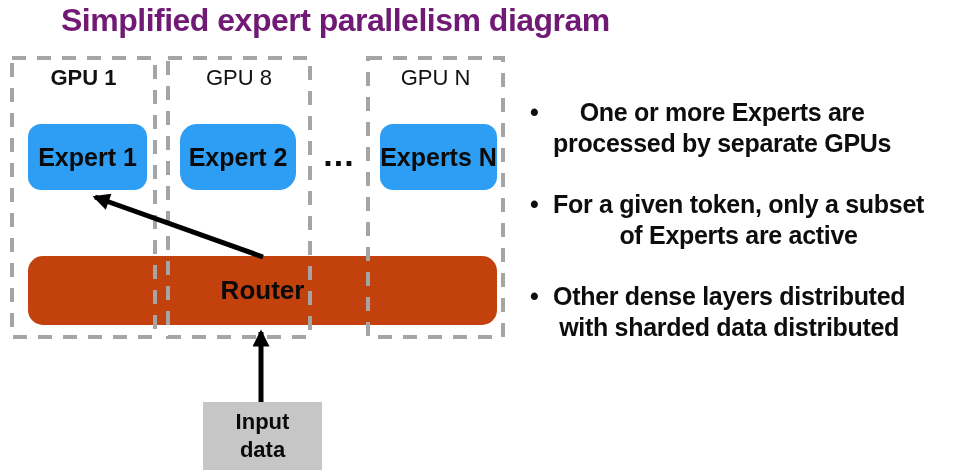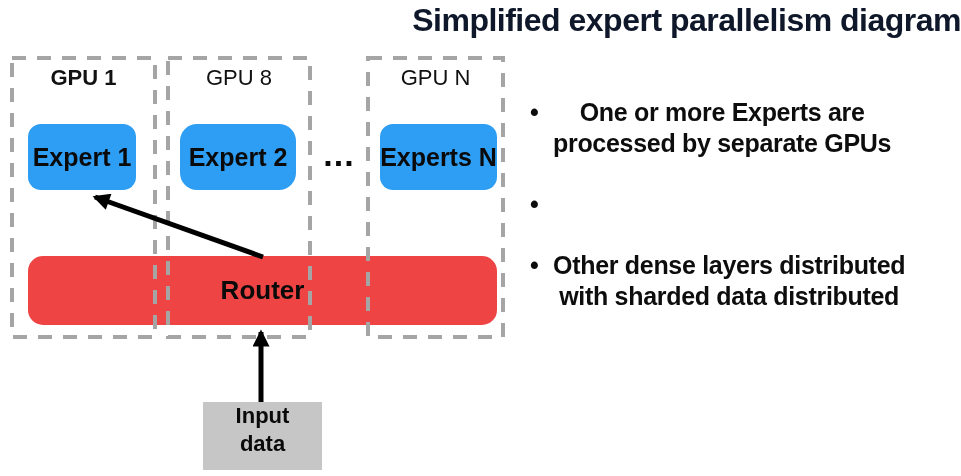--- a/index.html
+++ b/index.html
@@ -6,60 +6,60 @@
   html, body { background: #ffffff; }
   body {
     font-family: "Liberation Sans", "DejaVu Sans", sans-serif;
     width: 961px; height: 476px; position: relative; overflow: hidden;
     color: #000;
   }
   .canvas { position: absolute; left: 0; top: 0; width: 961px; height: 476px; }
 
   .title {
     position: absolute; left: 61px; top: 0; width: 900px; height: 44px;
-    line-height: 40px; text-align: right;
-    font-size: 32px; font-weight: bold; letter-spacing: -0.5px; color: #0f172a;
+    line-height: 40px; text-align: left;
+    font-size: 32px; font-weight: bold; letter-spacing: -0.5px; color: #701a75;
   }
 
   svg.lines { position: absolute; left: 0; top: 0; width: 961px; height: 476px; pointer-events: none; z-index: 3; }
 
   .gpu-label {
     position: absolute; top: 64px; height: 28px; line-height: 28px;
     text-align: center; font-size: 22px; font-weight: 400; color: #111; z-index: 2;
   }
   .gpu-label.g1 { left: 12px;  width: 143px; font-weight: bold; }
   .gpu-label.g2 { left: 168px; width: 142px; }
   .gpu-label.gn { left: 368px; width: 135px; }
 
   .expert {
     position: absolute; top: 124px; height: 66px; border-radius: 13px;
     background: #2e9ef5; display: flex; align-items: center; justify-content: center;
     font-size: 25px; font-weight: bold; color: #0a0a0a; z-index: 2;
   }
-  .expert.e1 { left: 28px;  width: 108px; }
+  .expert.e1 { left: 28px;  width: 119px; }
   .expert.e2 { left: 180px; width: 116px; border-radius: 17px; }
   .expert.en { left: 380px; width: 117px; }
 
   .ellipsis {
     position: absolute; left: 310px; top: 130px; width: 58px; height: 48px;
     line-height: 48px; text-align: center;
     font-size: 34px; font-weight: bold; letter-spacing: 1px; color: #0a0a0a; z-index: 2;
   }
 
   .router {
     position: absolute; left: 28px; top: 256px; width: 469px; height: 69px;
-    border-radius: 15px; background: #ef4444;
+    border-radius: 15px; background: #c2410c;
     display: flex; align-items: center; justify-content: center;
     font-size: 26px; font-weight: bold; color: #0a0a0a; z-index: 1;
   }
 
   .input-token {
     position: absolute; left: 203px; top: 402px; width: 119px; height: 68px;
     background: #c6c6c6; display: flex; flex-direction: column;
-    align-items: center; justify-content: flex-start;
+    align-items: center; justify-content: center;
     font-size: 22px; font-weight: bold; line-height: 28px; color: #0a0a0a; z-index: 2;
   }
 
   .bullets { position: absolute; left: 530px; top: 97px; width: 430px; z-index: 2; }
   .bullet-item { display: flex; }
   .bullet-item + .bullet-item { margin-top: 30px; }
   .bullet-dot {
     width: 23px; flex: 0 0 23px;
     font-size: 25px; font-weight: bold; line-height: 31px; color: #0d0d0d;
   }
@@ -115,20 +115,22 @@
     <div class="bullet-item">
       <div class="bullet-dot">•</div>
       <div class="bullet-text">
         <div class="bullet-line">One or more Experts are</div>
         <div class="bullet-line">processed by separate GPUs</div>
       </div>
     </div>
     <div class="bullet-item">
       <div class="bullet-dot">•</div>
       <div class="bullet-text">
+        <div class="bullet-line">For a given token, only a subset</div>
+        <div class="bullet-line">of Experts are active</div>
       </div>
     </div>
     <div class="bullet-item">
       <div class="bullet-dot">•</div>
       <div class="bullet-text">
         <div class="bullet-line">Other dense layers distributed</div>
         <div class="bullet-line">with sharded data distributed</div>
       </div>
     </div>
   </div>

